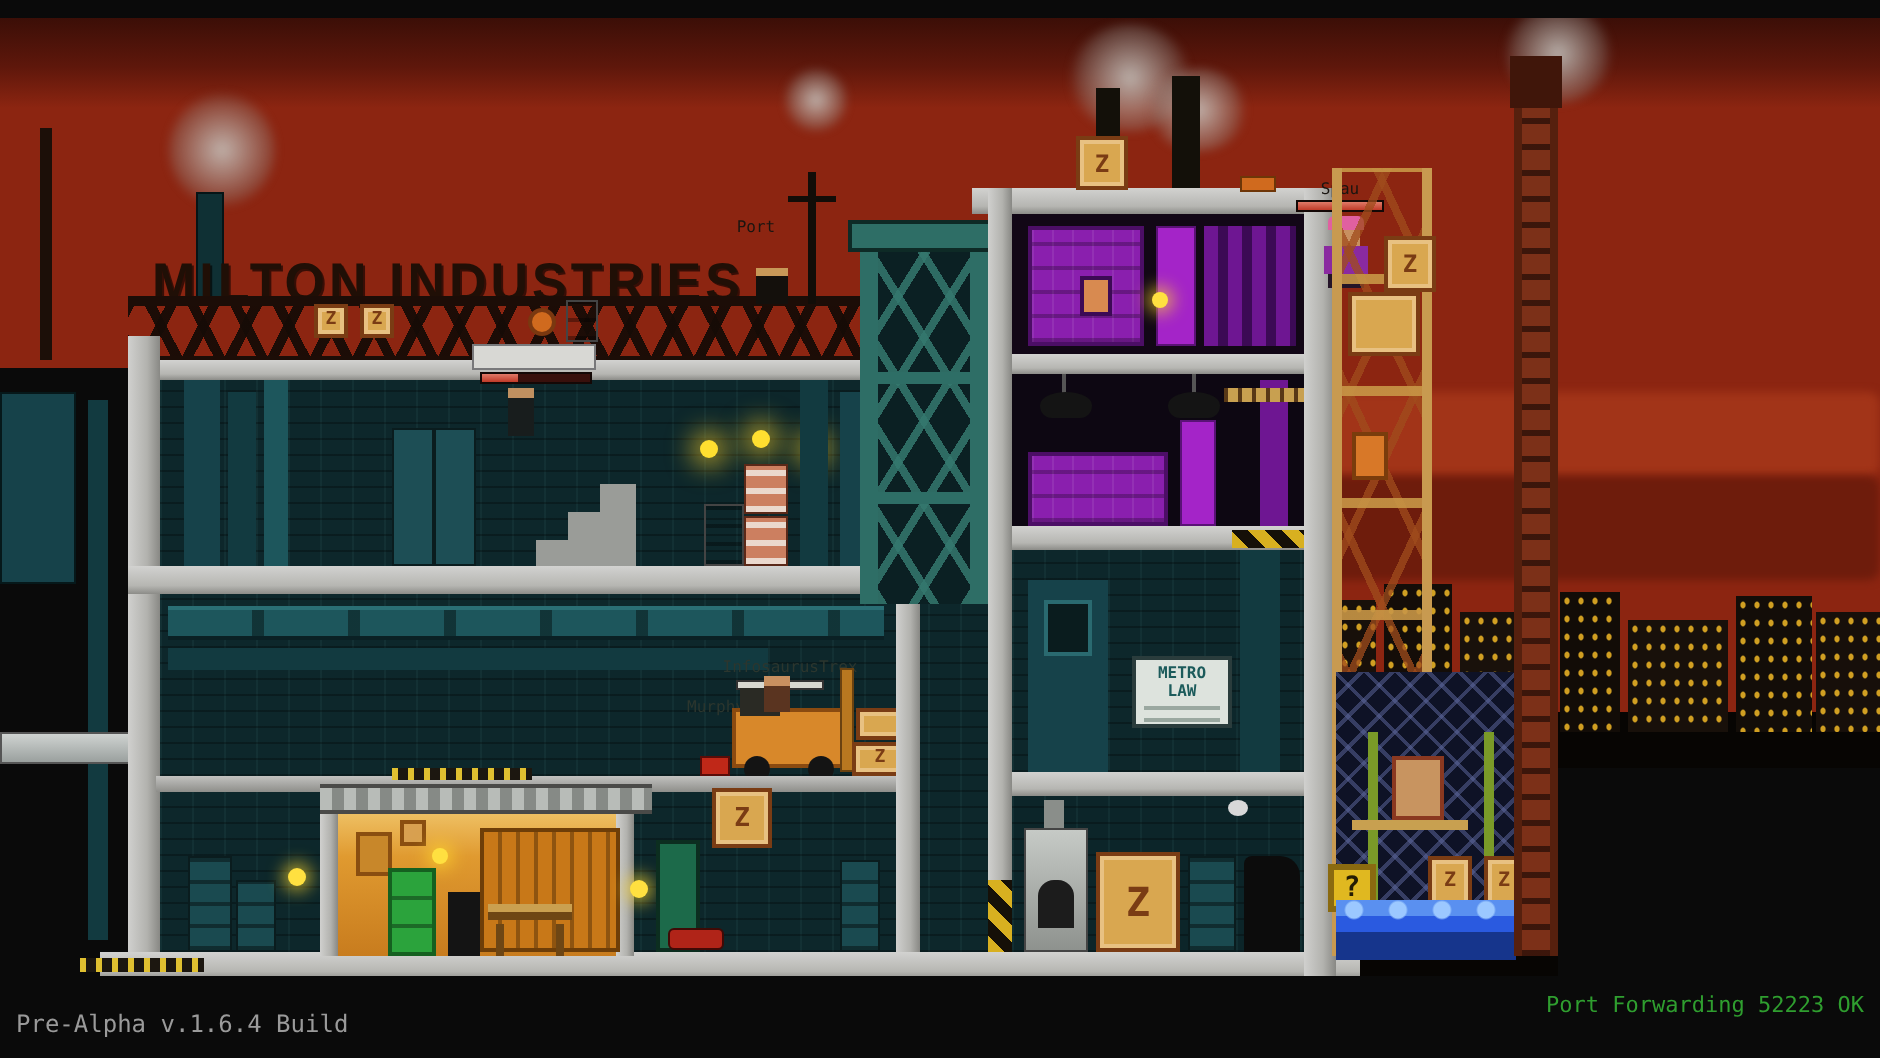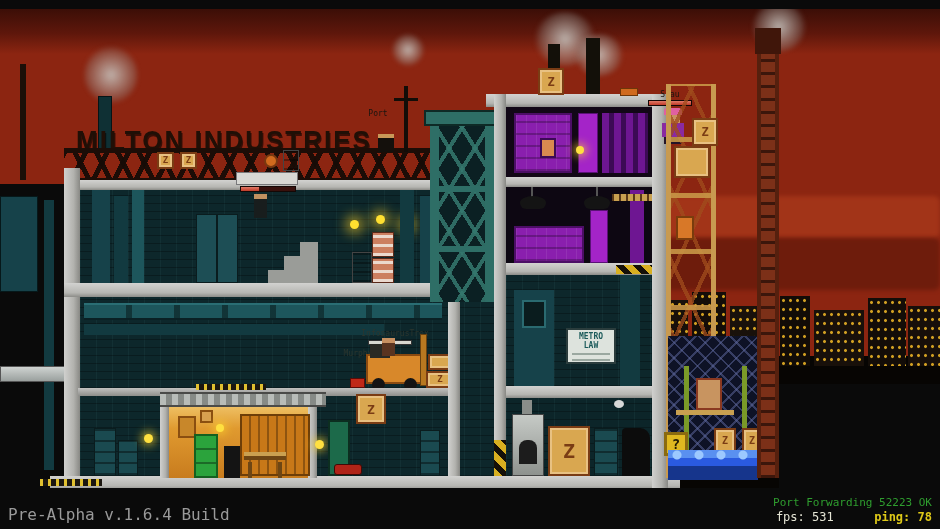--- a/index.html
+++ b/index.html
@@ -305,23 +305,16 @@
     </div>
   <div class="a water" style="left:668px;top:450px;width:90px;height:30px"></div>
 
   <div class="a ladder" style="left:757px;top:52px;width:22px;height:426px"></div>
   <div class="a" style="left:755px;top:28px;width:26px;height:26px;background:#40160a"></div>
 
   <div class="a dark" style="left:0;top:0;width:940px;height:9px"></div>
   <div class="a dark" style="left:779px;top:384px;width:161px;height:104px"></div>
   <div class="a dark" style="left:0;top:488px;width:940px;height:41px"></div>
 
-  <div class="a hud" style="left:8px;top:505px;font-size:16px;color:#9a9a9a">Pre-Alpha v.1.6.4 Build</div>
+  <div class="a hud" style="left:8px;top:505px;font-size:12px;color:#9a9a9a">Pre-Alpha v.1.6.4 Build</div>
   <div class="a hud" style="right:8px;top:496px;font-size:11px;color:#2f9e2f;text-align:right">Port Forwarding 52223 OK</div>
-  <div class="a hud" style="right:8px;top:510px;font-size:12px;text-align:right">
-    <span style="color:#e6e6d6">fps:</span>
-    <span style="color:#e6e6d6">531</span>
-    <span style="display:inline-block;width:26px"></span>
-    <span style="color:#ddc818;font-weight:bold">ping:</span>
-    <span style="color:#ddc818;font-weight:bold">78</span>
-  </div>
 
 </div>
 
 </body></html>

